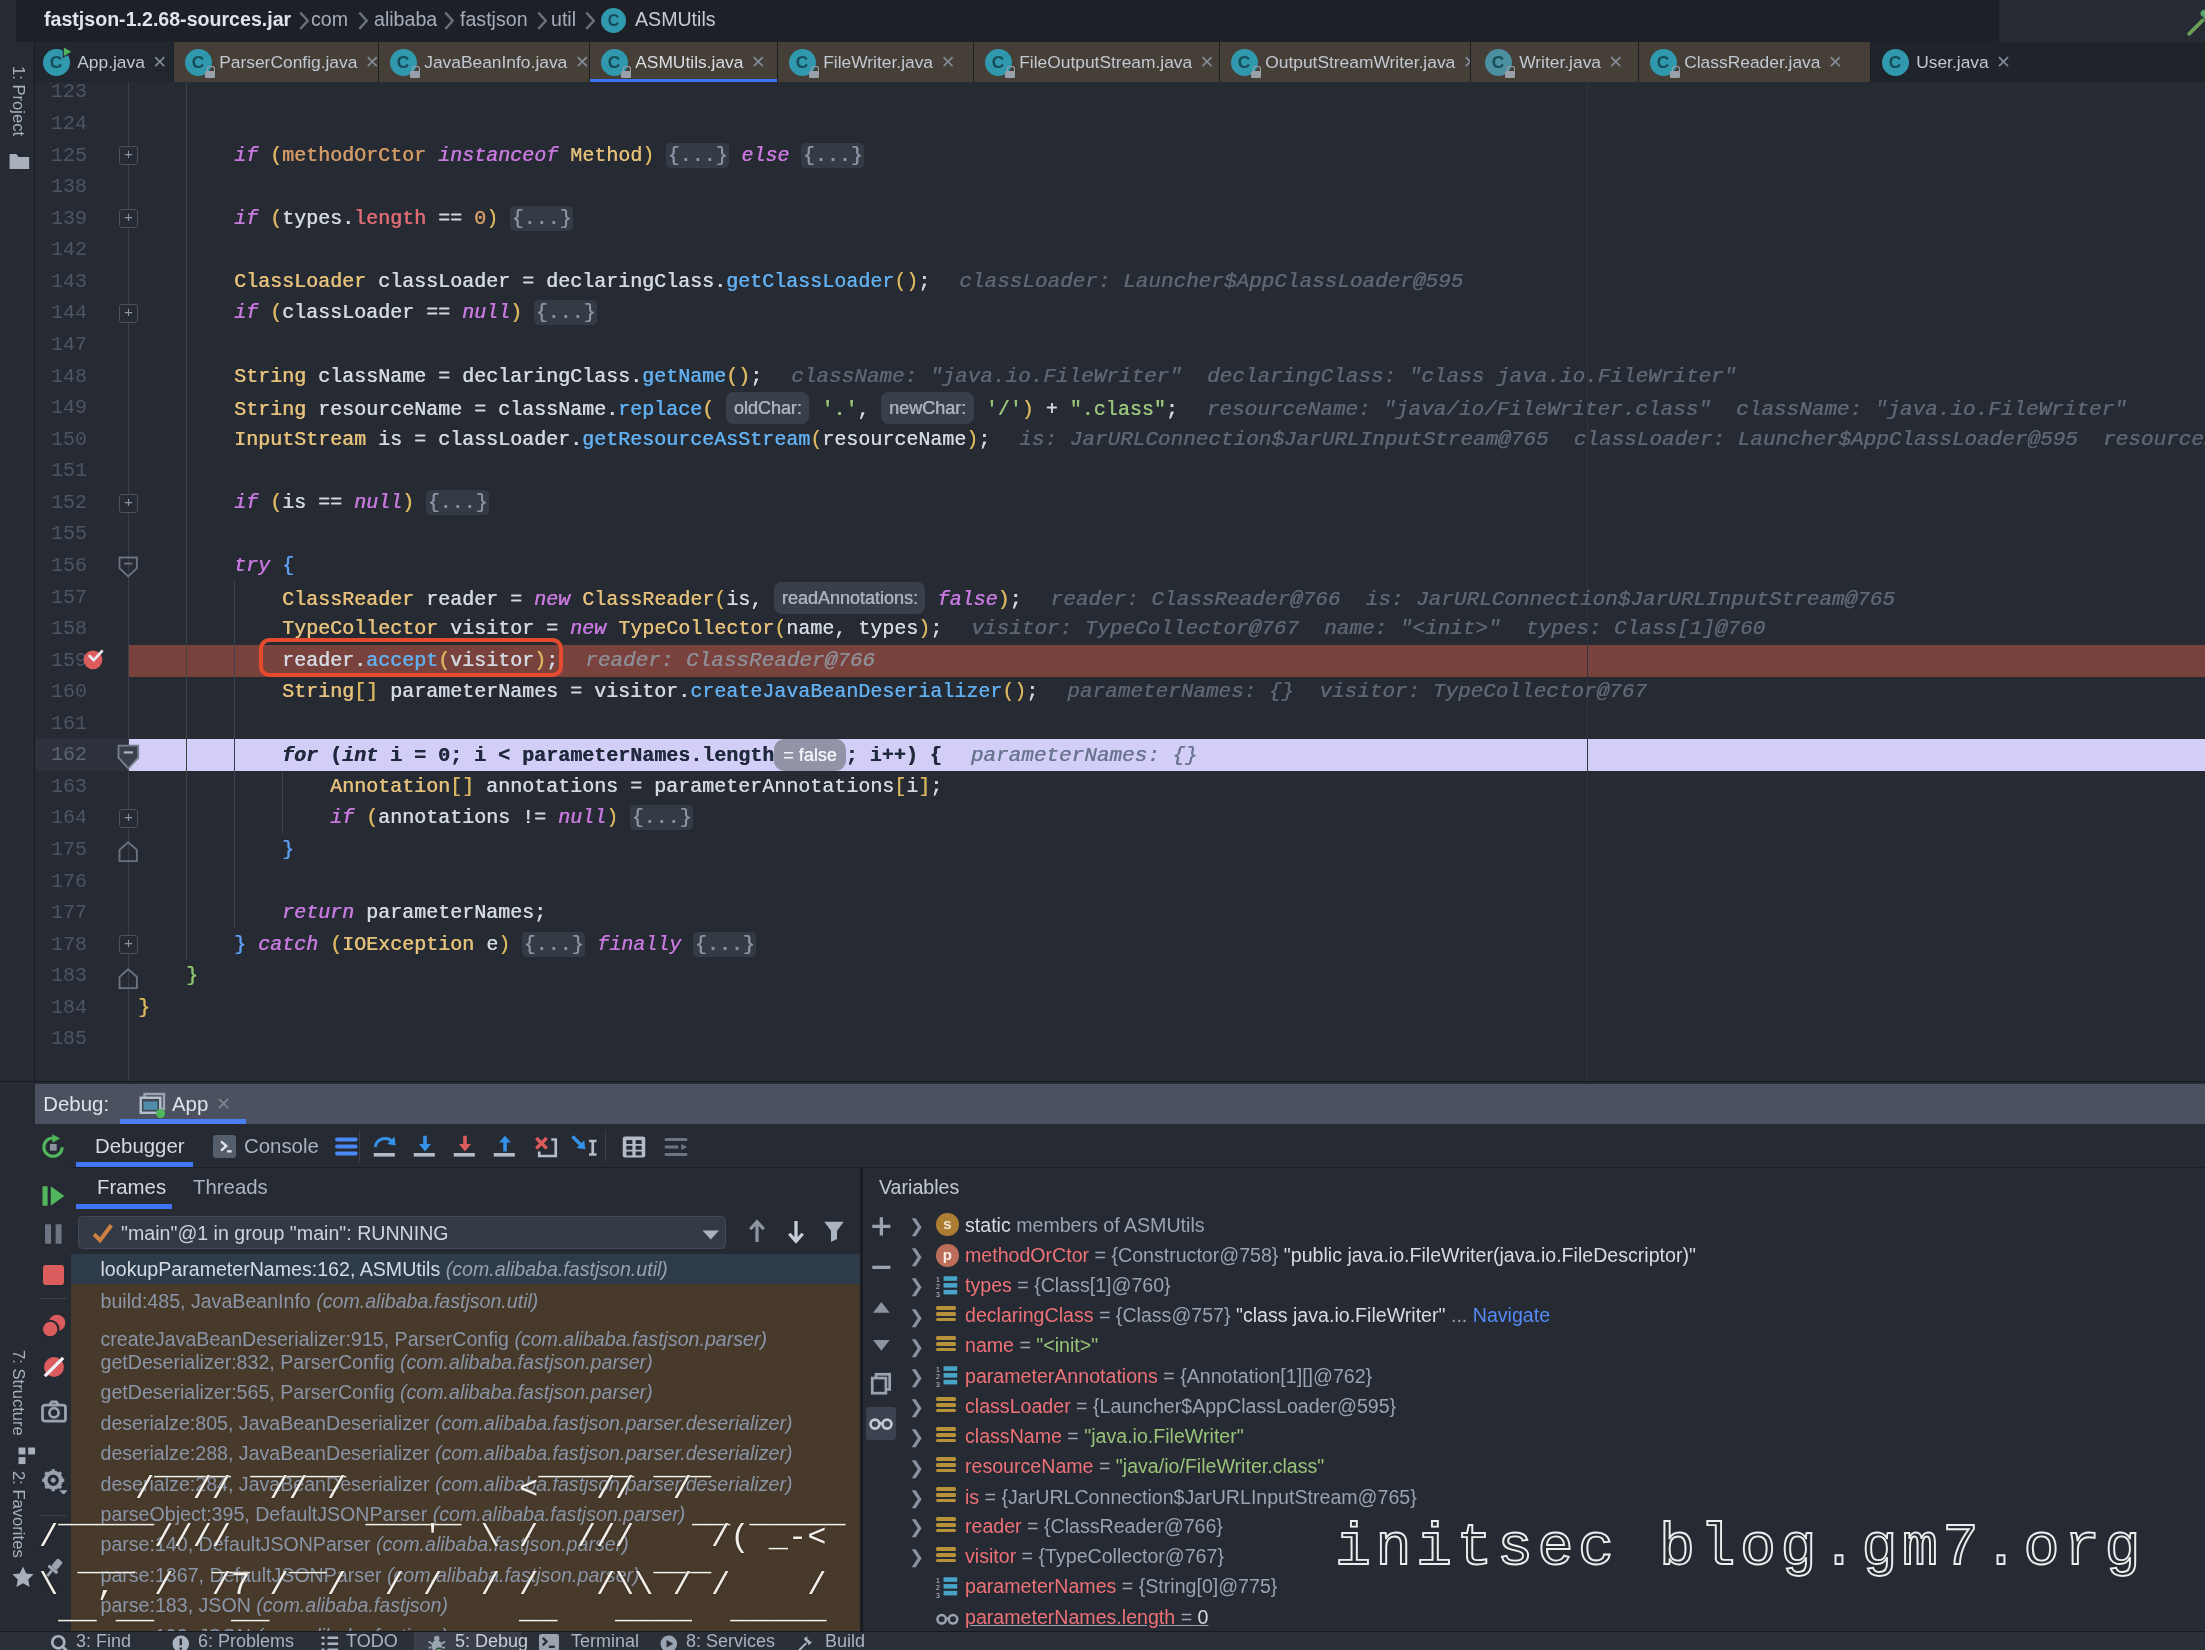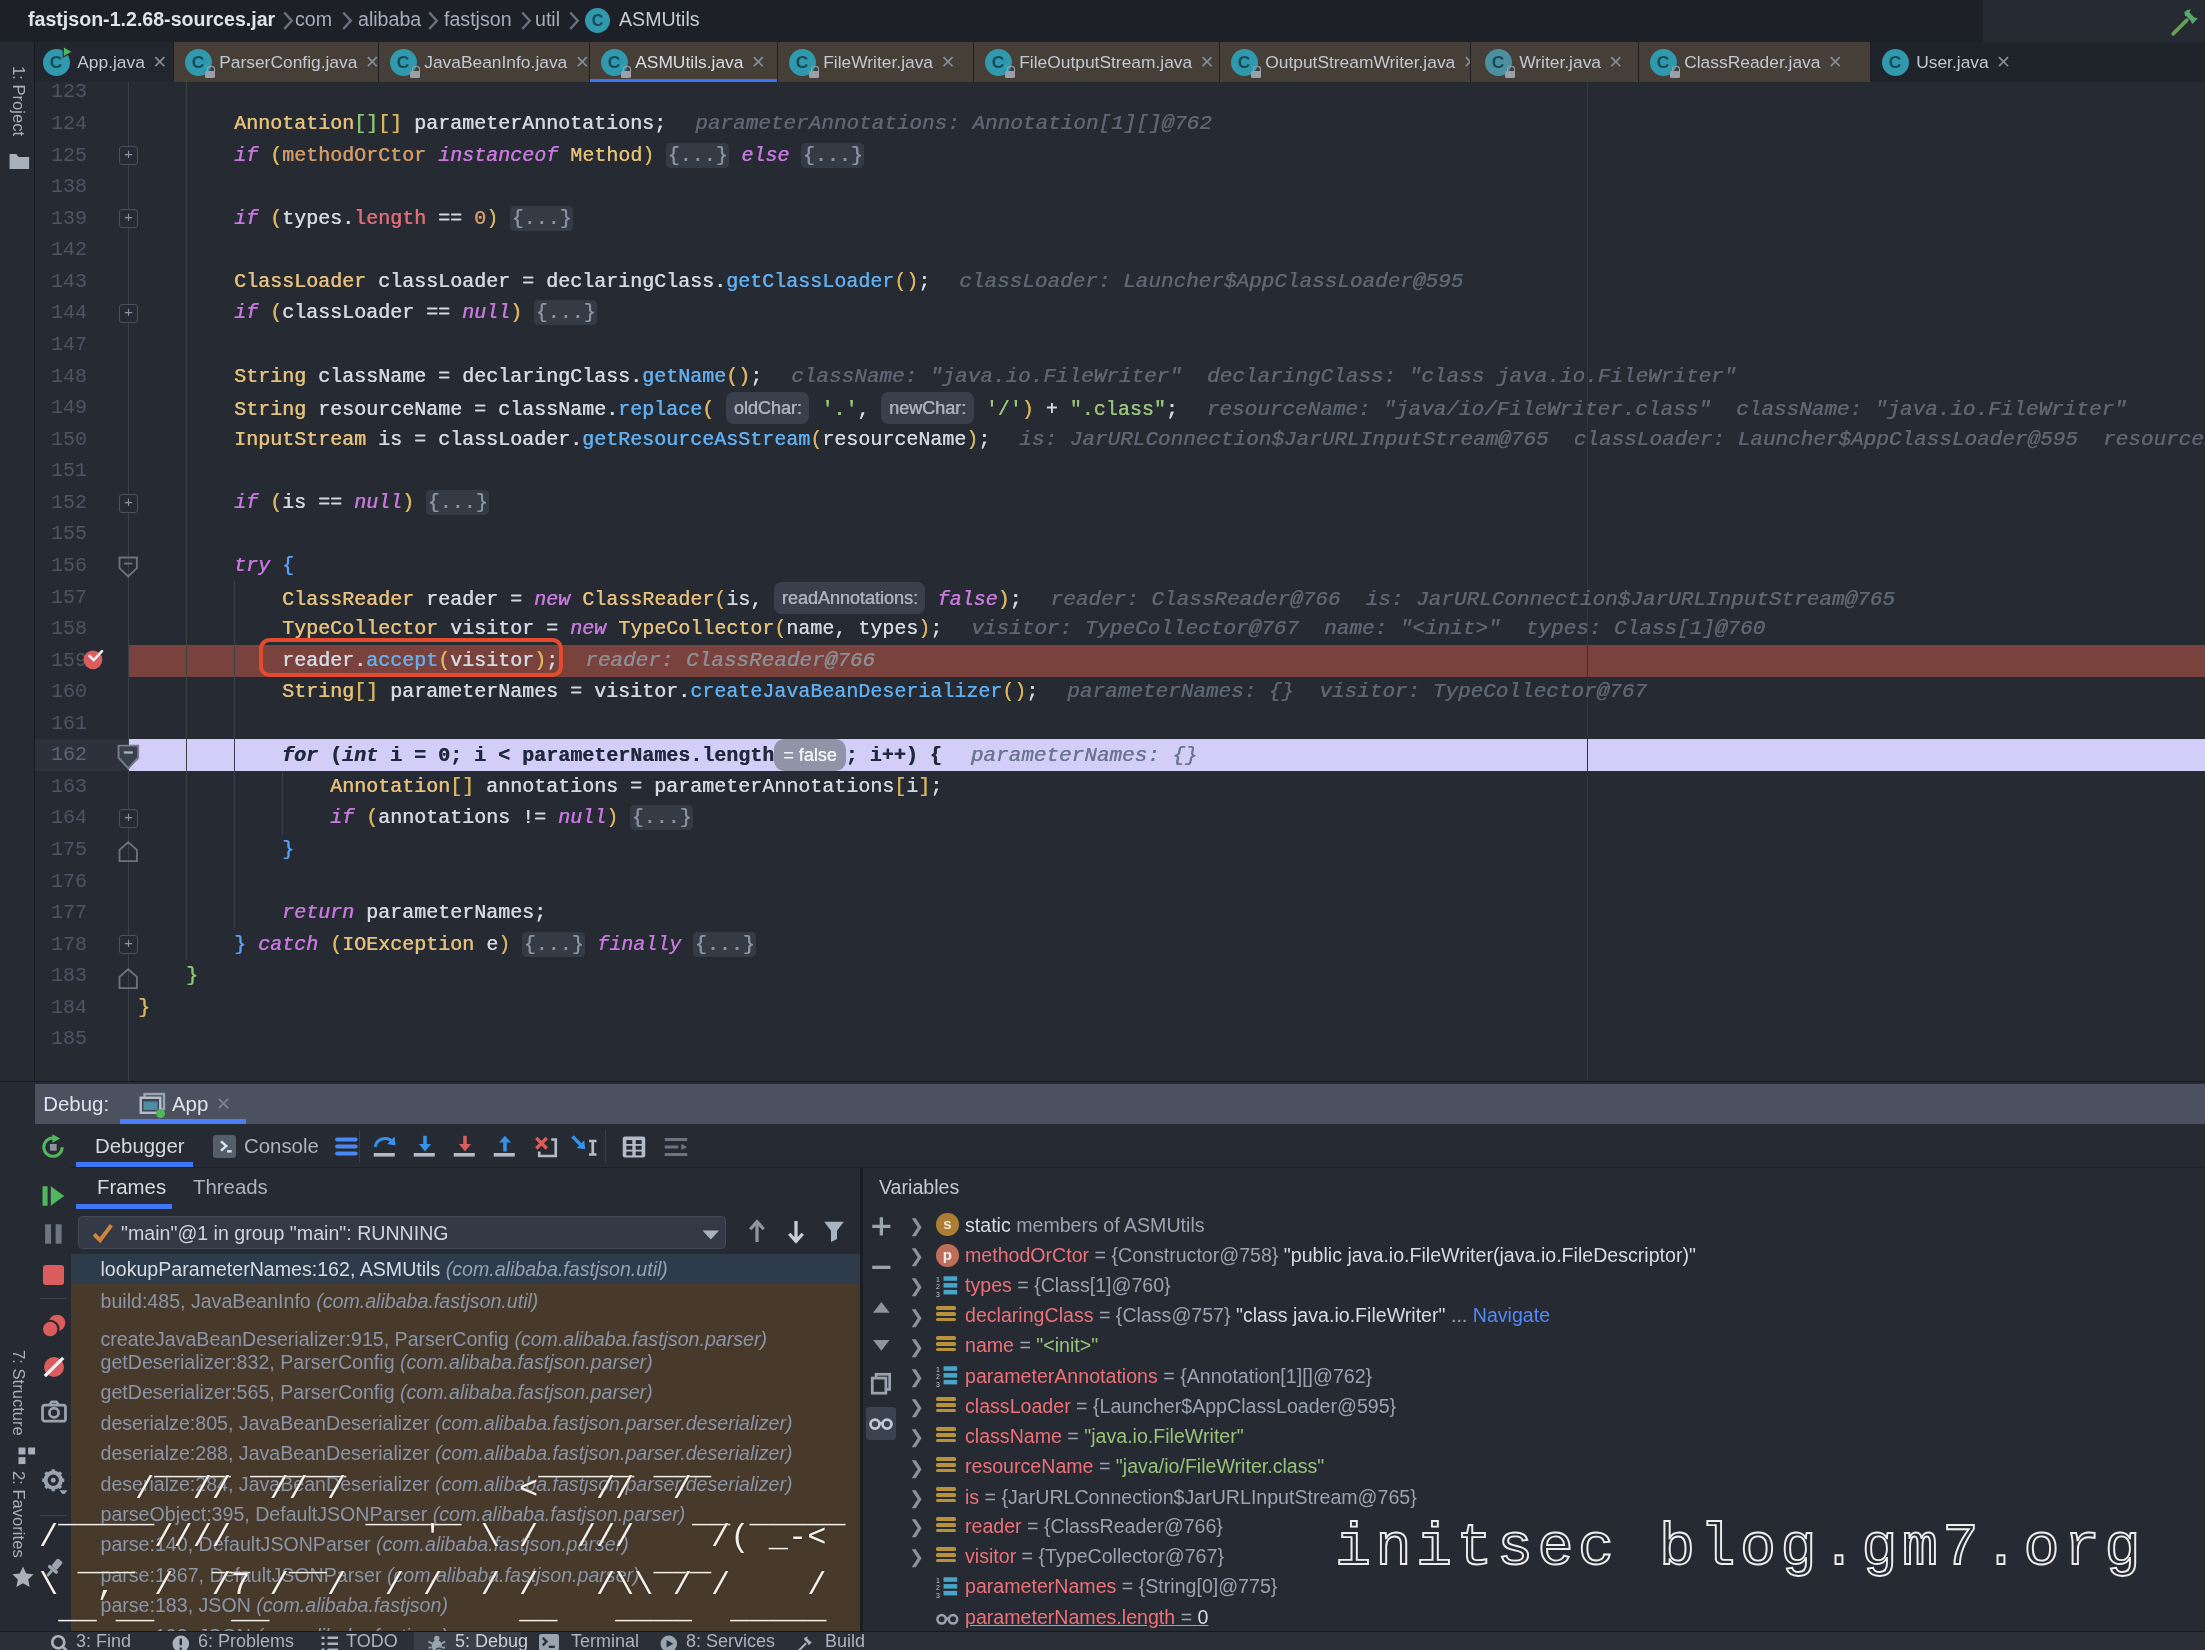--- a/index.html
+++ b/index.html
@@ -1,20 +1,20 @@
 <!DOCTYPE html>
 <html style="font-size:12px"><head>
 <meta charset="utf-8">
 <style>
   * { margin:0; padding:0; box-sizing:border-box; }
   html,body { width:2205px; height:1651px; background:#262a32; overflow:hidden; }
   body { position:relative; font-family:"Liberation Sans",sans-serif; }
   .abs { position:absolute; }
   
-  #crumbs { left:0; top:0; width:1983px; height:42px; background:#1d2127; color:#a5adbb; font-size:19.6px; }
+  #crumbs { left:16px; top:0; width:1983px; height:42px; background:#1d2127; color:#a5adbb; font-size:19.6px; }
   #tabbar { left:0; top:42px; width:2205px; height:41px; background:#1f242b; border-bottom:0.8px solid #16191f; }
   .tab { position:absolute; top:0; height:41px; display:flex; align-items:center; font-size:17.4px; color:#c2c8d2; overflow:hidden; }
   .tab.brown { background:#453f37; border-right:1.5px solid #1b1f26; }
   .tab.dark  { background:#22262e; border-right:1.5px solid #1b1f26; }
   
   .cic { position:relative; width:27px; height:27px; border-radius:50%; background:#3099ae; color:#174b58; font-weight:bold; font-size:17.4px; text-align:center; line-height:27px; flex:0 0 27px; }
   .lock { position:absolute; right:-3px; bottom:-2.3px; width:9.8px; height:7.6px; background:#9aa0aa; border-radius:1.5px; }
   .lock:before { content:""; position:absolute; left:1.9px; top:-4.5px; width:6px; height:5.3px; border:1.5px solid #9aa0aa; border-bottom:none; border-radius:3px 3px 0 0; }
   .tx { color:#848d99; font-size:17.4px; margin-left:7.6px; }
   
@@ -180,21 +180,20 @@
   <div class="ln" style="top:689px;">163</div>
   <div class="ln" style="top:720px;">164</div>
   <div class="ln" style="top:752px;">175</div>
   <div class="ln" style="top:784px;">176</div>
   <div class="ln" style="top:815px;">177</div>
   <div class="ln" style="top:847px;">178</div>
   <div class="ln" style="top:878px;">183</div>
   <div class="ln" style="top:910px;">184</div>
   <div class="ln" style="top:941px;">185</div>
 
-  <div class="cl" style="top:26px;">        <span class="t">Annotation</span><span class="g">[]</span><span class="y">[]</span> parameterAnnotations;<span class="h" style="margin-left:29px;">parameterAnnotations: Annotation[1][]@762</span></div>
   <div class="cl" style="top:58px;">        <span class="k">if</span> <span class="y">(</span><span class="o">methodOrCtor</span> <span class="k">instanceof</span> <span class="t">Method</span><span class="y">)</span> <span class="fold">{...}</span> <span class="k">else</span> <span class="fold">{...}</span></div>
   <div class="cl" style="top:121px;">        <span class="k">if</span> <span class="y">(</span>types.<span class="f">length</span> == <span class="n">0</span><span class="y">)</span> <span class="fold">{...}</span></div>
   <div class="cl" style="top:184px;">        <span class="t">ClassLoader</span> classLoader = declaringClass.<span class="m">getClassLoader</span><span class="y">()</span>;<span class="h" style="margin-left:29px;">classLoader: Launcher$AppClassLoader@595</span></div>
   <div class="cl" style="top:279px;">        <span class="t">String</span> className = declaringClass.<span class="m">getName</span><span class="y">()</span>;<span class="h" style="margin-left:29px;">className: "java.io.FileWriter"  declaringClass: "class java.io.FileWriter"</span></div>
   <div class="cl" style="top:215px;">        <span class="k">if</span> <span class="y">(</span>classLoader == <span class="k">null</span><span class="y">)</span> <span class="fold">{...}</span></div>
   <div class="cl" style="top:310px;">        <span class="t">String</span> resourceName = className.<span class="m">replace</span><span class="y">(</span> <span class="pill">oldChar:</span> <span class="s">'.'</span>, <span class="pill">newChar:</span> <span class="s">'/'</span><span class="y">)</span> + <span class="s">".class"</span>;<span class="h" style="margin-left:29px;">resourceName: "java/io/FileWriter.class"  className: "java.io.FileWriter"</span></div>
   <div class="cl" style="top:342px;">        <span class="t">InputStream</span> is = classLoader.<span class="m">getResourceAsStream</span><span class="y">(</span>resourceName<span class="y">)</span>;<span class="h" style="margin-left:29px;">is: JarURLConnection$JarURLInputStream@765  classLoader: Launcher$AppClassLoader@595  resourceName</span></div>
   <div class="cl" style="top:405px;">        <span class="k">if</span> <span class="y">(</span>is == <span class="k">null</span><span class="y">)</span> <span class="fold">{...}</span></div>
   <div class="cl" style="top:468px;">        <span class="k">try</span> <span class="b">{</span></div>
   <div class="cl" style="top:500px;">            <span class="t">ClassReader</span> reader = <span class="k">new</span> <span class="t">ClassReader</span><span class="y">(</span>is, <span class="pill">readAnnotations:</span> <span class="k">false</span><span class="y">)</span>;<span class="h" style="margin-left:29px;">reader: ClassReader@766  is: JarURLConnection$JarURLInputStream@765</span></div>

